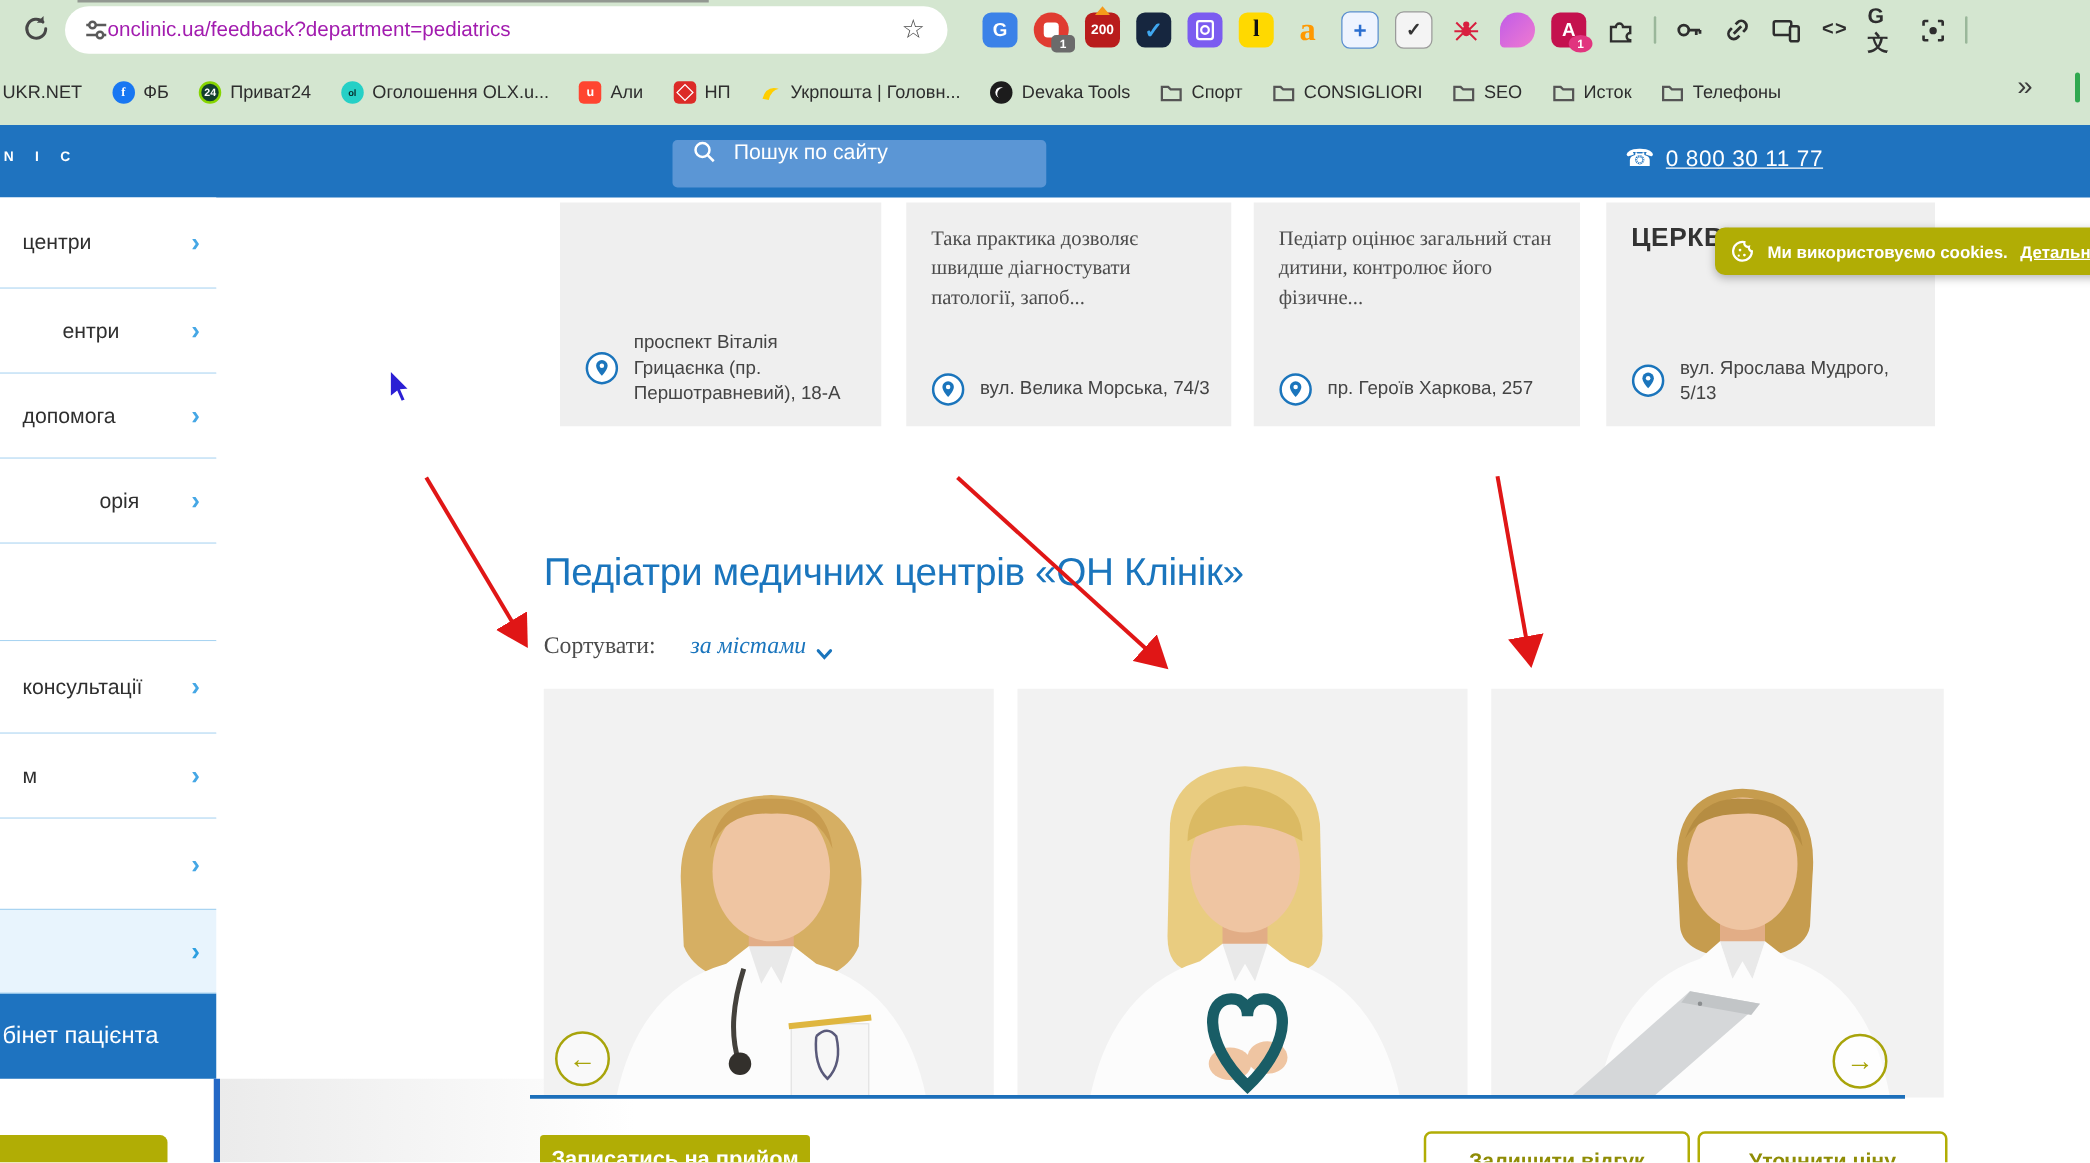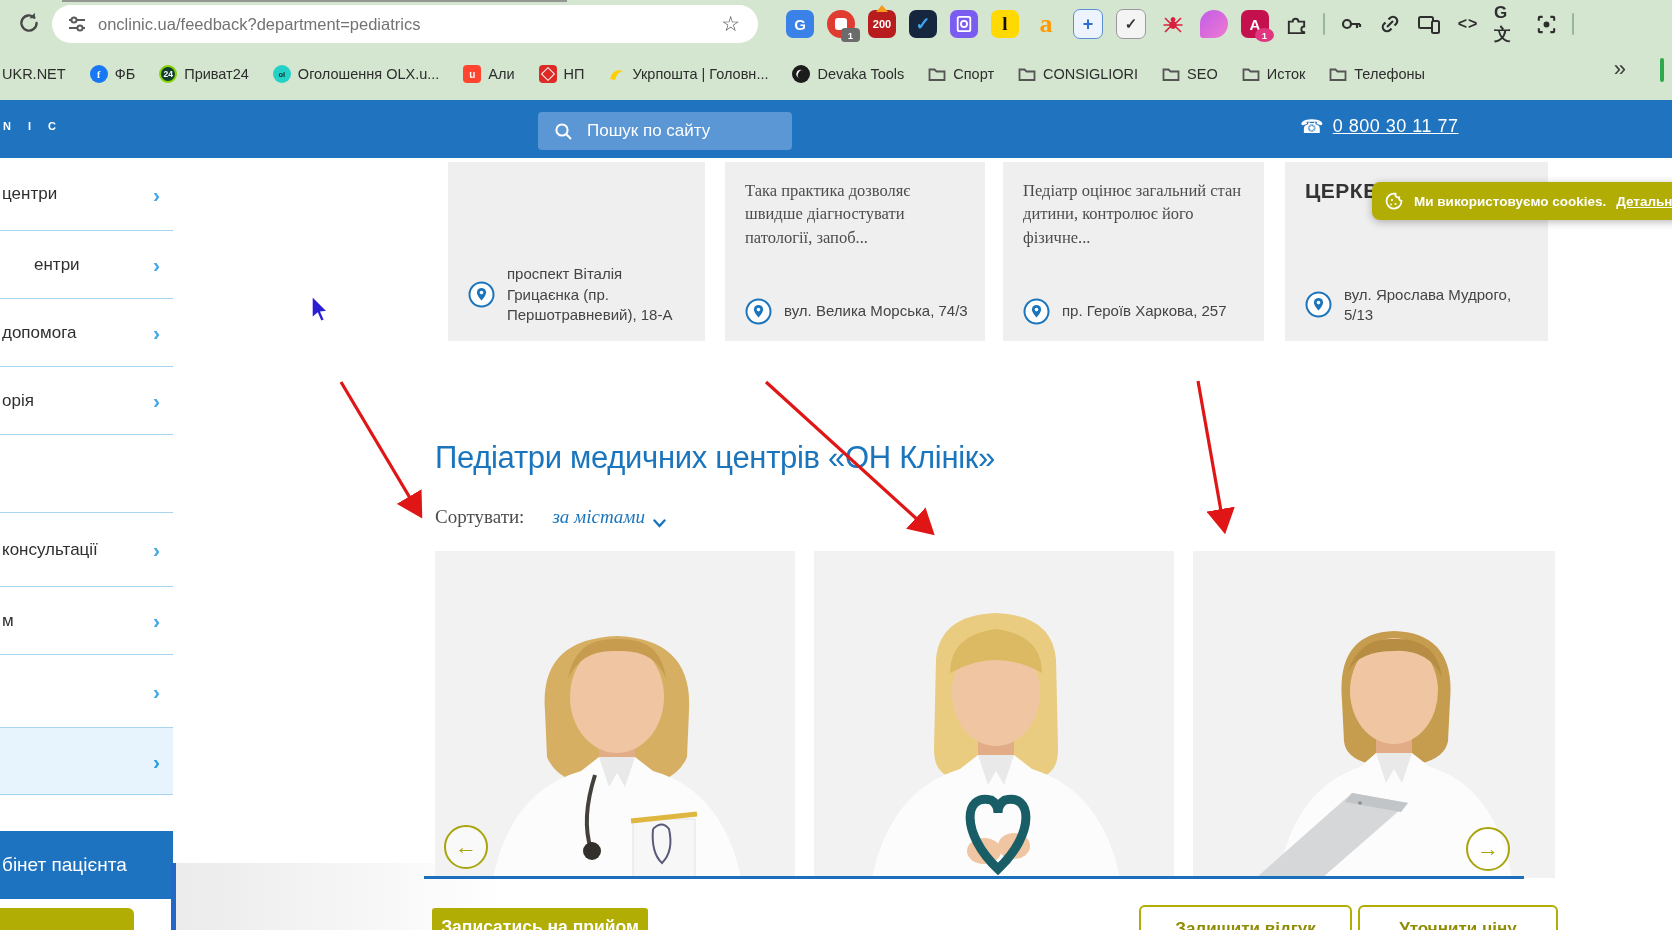--- a/index.html
+++ b/index.html
@@ -7,62 +7,62 @@
           font-family:"Liberation Sans",sans-serif;background:#fff;}
   .abs{position:absolute;}
 
   
   .chrome-top{left:0;top:0;width:1672px;height:48px;background:#d4e6d0;}
   .tab-sliver{left:62px;top:0;width:505px;height:2px;background:#6f6f6f;opacity:.65;}
   .reload{left:16px;top:10px;width:28px;height:28px;color:#474747;cursor:pointer;}
   .urlbar{left:52px;top:5px;width:706px;height:38px;background:#fff;border-radius:19px;
           display:flex;align-items:center;}
   .tune-icon{margin-left:16px;width:18px;height:18px;flex:0 0 auto;}
-  .url-text{margin-left:12px;font-size:16.5px;color:#737373;white-space:nowrap;}
+  .url-text{font-size:16.5px;color:#a21caf;white-space:nowrap;}
   .star{position:absolute;right:18px;top:5px;font-size:21px;color:#4c4c4c;line-height:28px;}
   .ext-row{left:786px;top:9px;height:30px;display:flex;align-items:center;gap:13px;}
   .xic{width:28px;height:28px;border-radius:7px;display:flex;align-items:center;justify-content:center;
        font-weight:bold;font-size:15px;position:relative;flex:0 0 auto;}
   .badge{position:absolute;right:-5px;bottom:-4px;min-width:15px;height:14px;border-radius:4px;
          font-size:9.5px;font-weight:bold;color:#fff;display:flex;align-items:center;justify-content:center;padding:0 2px;}
   .vdiv{width:2px;height:22px;background:#9ab79a;border-radius:1px;flex:0 0 auto;}
   .mono-ic{width:26px;height:26px;color:#2e2e2e;display:flex;align-items:center;justify-content:center;flex:0 0 auto;}
 
   
   .bm-bar{left:0;top:48px;width:1672px;height:52px;background:#d4e6d0;display:flex;align-items:center;gap:24px;padding-left:2px;box-sizing:border-box;}
   .bm{display:flex;align-items:center;gap:7px;font-size:14.5px;color:#2d2d2d;white-space:nowrap;cursor:pointer;}
   .fav{width:18px;height:18px;border-radius:50%;display:flex;align-items:center;justify-content:center;
        font-size:10px;font-weight:bold;color:#fff;flex:0 0 auto;}
   .bm-more{position:absolute;right:46px;top:56px;font-size:22px;color:#3c3c3c;}
   .bm-caret{position:absolute;right:8px;top:58px;width:4px;height:24px;background:#2fa84f;border-radius:2px;}
 
   
   .site-header{left:0;top:100px;width:1672px;height:58px;background:#1f73bf;}
   .logo-frag{left:3px;top:120px;color:#fff;font-size:11px;font-weight:bold;letter-spacing:7px;}
-  .search{left:538px;top:112px;width:254px;height:38px;background:#5b96d5;border-radius:4px;
-          display:flex;align-items:center;color:#fff;cursor:text;}
+  .search{left:538px;top:112px;width:299px;height:38px;background:#5b96d5;border-radius:4px;
+          display:flex;align-items:flex-start;color:#fff;cursor:text;}
   .search-txt{margin-left:14px;font-size:17px;color:#fff;}
   .phone{left:1300px;top:115px;display:flex;align-items:center;gap:9px;color:#fff;cursor:pointer;}
   .phone-num{font-size:18px;text-decoration:underline;letter-spacing:.5px;}
   .consult-btn{left:1484px;top:104px;width:188px;height:50px;background:#b1ad05;border-radius:4px 0 0 4px;
                color:#fff;font-weight:bold;font-size:16.5px;display:flex;align-items:center;justify-content:center;cursor:pointer;}
 
   
   .cookie{left:1372px;top:182px;width:310px;height:38px;background:#b1ad05;border-radius:8px 0 0 8px;
           box-shadow:0 2px 8px rgba(0,0,0,.28);display:flex;align-items:center;gap:10px;color:#fff;
           font-size:13.5px;font-weight:bold;z-index:60;padding-left:12px;box-sizing:border-box;}
 
   
   .side-row{left:0;width:173px;border-bottom:1px solid #a9d4f1;display:flex;align-items:center;
             font-size:17px;color:#2f2f2f;cursor:pointer;background:#fff;box-sizing:border-box;}
-  .side-row .lbl{margin-left:2px;white-space:nowrap;}
+  .side-row .lbl{margin-left:18px;white-space:nowrap;}
   .side-chev{position:absolute;right:13px;font-size:21px;font-weight:bold;color:#45a7e5;line-height:1;}
   .row-active{background:#e8f4fd;}
   .cabinet{left:0;top:795px;width:173px;height:68px;background:#1e73c0;color:#fff;font-size:19px;
-           display:flex;align-items:center;cursor:pointer;margin-top:36px;}
+           display:flex;align-items:center;cursor:pointer;}
   .cabinet span{margin-left:2px;white-space:nowrap;}
   .side-vbar{left:171px;top:863px;width:5px;height:67px;background:#2468c6;}
   .side-stub{left:0;top:908px;width:134px;height:26px;background:#b1ad05;border-radius:0 6px 0 0;cursor:pointer;}
   .bottom-shadow{left:176px;top:863px;width:390px;height:67px;background:linear-gradient(to right,#ebebeb,#ffffff 85%);}
 
   
   .icard{top:162px;height:179px;background:#efefef;box-sizing:border-box;padding:17px 20px;cursor:pointer;}
   .icard .txt{font-family:"Liberation Serif",serif;font-size:16.5px;line-height:1.42;color:#4c4c4c;}
   .icard .ttl{font-size:21px;font-weight:bold;color:#333;margin-bottom:8px;letter-spacing:.5px;}
   .addr{position:absolute;left:20px;bottom:16px;right:14px;display:flex;align-items:center;gap:12px;
@@ -285,21 +285,21 @@
       <span class="side-chev">›</span>
     </div>
   <div class="abs side-row" style="top:231px;height:68px;padding-left:32px;">
     <span class="lbl">ентри</span>
       <span class="side-chev">›</span>
     </div>
   <div class="abs side-row" style="top:299px;height:68px;">
     <span class="lbl">допомога</span>
       <span class="side-chev">›</span>
     </div>
-  <div class="abs side-row" style="top:367px;height:68px;">
+  <div class="abs side-row" style="top:367px;height:68px;justify-content:center;">
     <span class="lbl">орія</span>
       <span class="side-chev">›</span>
     </div>
   <div class="abs side-row" style="top:435px;height:78px;">
     <span class="lbl"></span>
     </div>
   <div class="abs side-row" style="top:513px;height:74px;">
     <span class="lbl">консультації</span>
       <span class="side-chev">›</span>
     </div>

